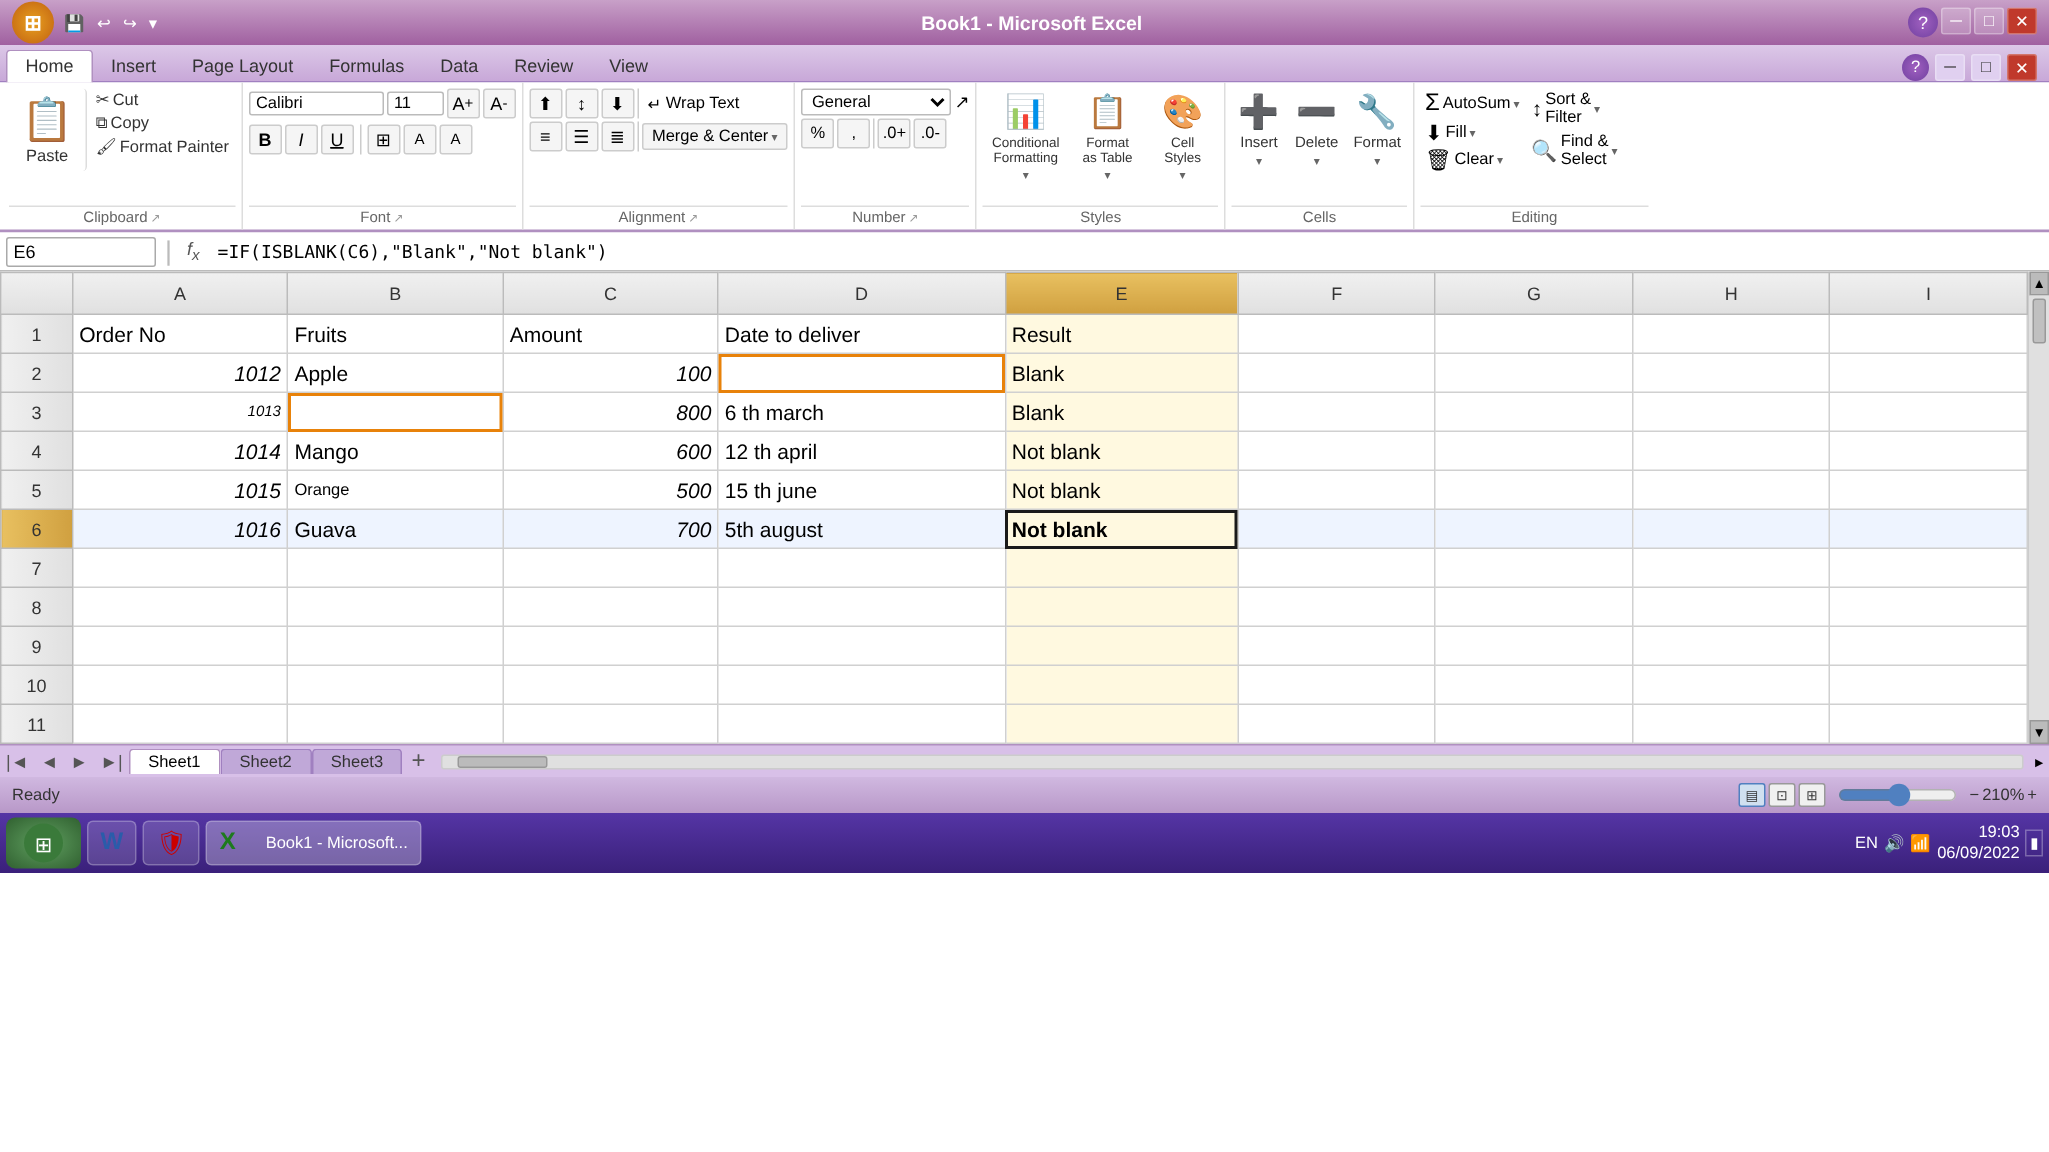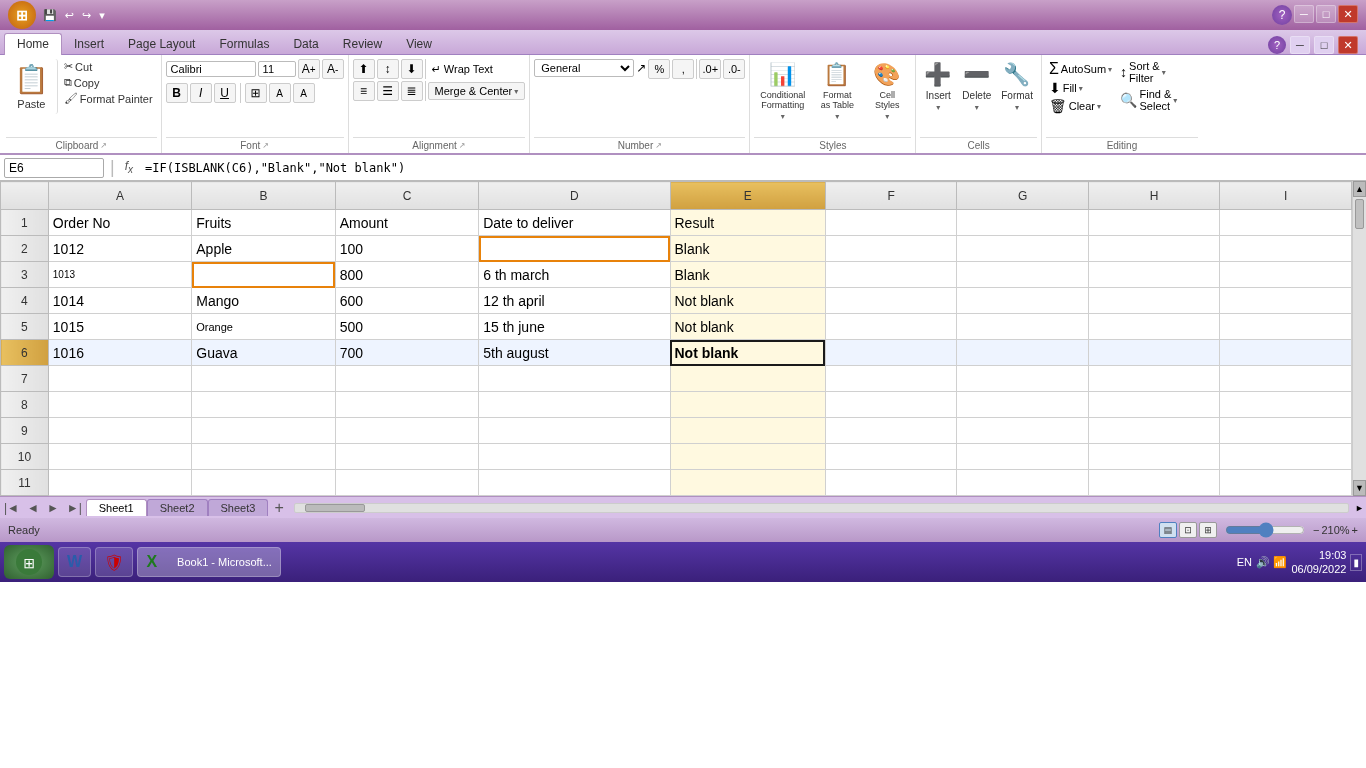--- a/index.html
+++ b/index.html
@@ -280,21 +280,21 @@
       outline-offset: -2px;
     }
     td.active-selected {
       outline: 2px solid #1a1a1a;
       outline-offset: -2px;
       font-weight: bold;
     }
 
     td.col-e { background: #fff9e0; }
 
-    .right-align { text-align: left; }
+    .right-align { text-align: right; font-style: italic; }
 
     
     .status-bar {
       height: 24px;
       background: linear-gradient(to bottom, #d0b8e0, #b898c8);
       display: flex;
       align-items: center;
       justify-content: space-between;
       padding: 0 8px;
       font-size: 11px;
@@ -389,20 +389,21 @@
 <div class="title-bar">
   <div class="title-bar-left">
     <div class="office-btn">⊞</div>
     <div class="qat">
       <span class="qat-btn">💾</span>
       <span class="qat-btn">↩</span>
       <span class="qat-btn">↪</span>
       <span class="qat-btn">▾</span>
     </div>
   </div>
+  <div class="title-bar-center">Book1 - Microsoft Excel</div>
   <div class="title-bar-right">
     <div class="help-btn">?</div>
     <div class="title-btn">─</div>
     <div class="title-btn">□</div>
     <div class="title-btn close">✕</div>
   </div>
 </div>
 
 <div class="ribbon-tabs">
   <div class="ribbon-tab active">Home</div>
@@ -506,21 +507,21 @@
         </div>
       </div>
     </div>
     <div class="ribbon-group-label">
       <span>Alignment</span>
       <span class="expand-icon">↗</span>
     </div>
   </div>
 
   <div class="ribbon-group" style="min-width:110px;">
-    <div class="ribbon-group-content" style="flex-direction:row; gap:2px;">
+    <div class="ribbon-group-content" style="flex-direction:column; gap:2px;">
       <div style="display:flex;align-items:center;gap:2px;">
         <select class="number-select">
           <option>General</option>
           <option>Number</option>
           <option>Currency</option>
           <option>Date</option>
           <option>Text</option>
         </select>
         <span class="expand-icon" style="font-size:12px;">↗</span>
       </div>

